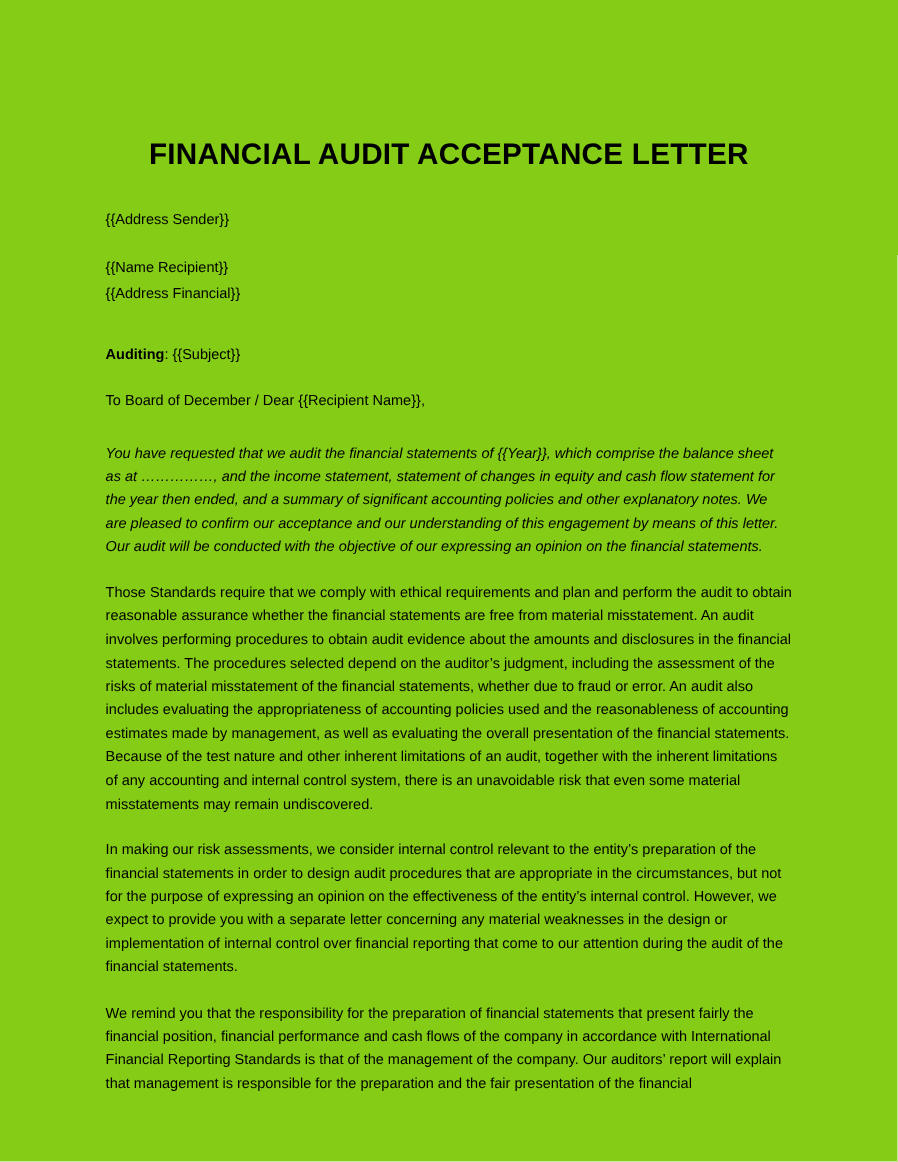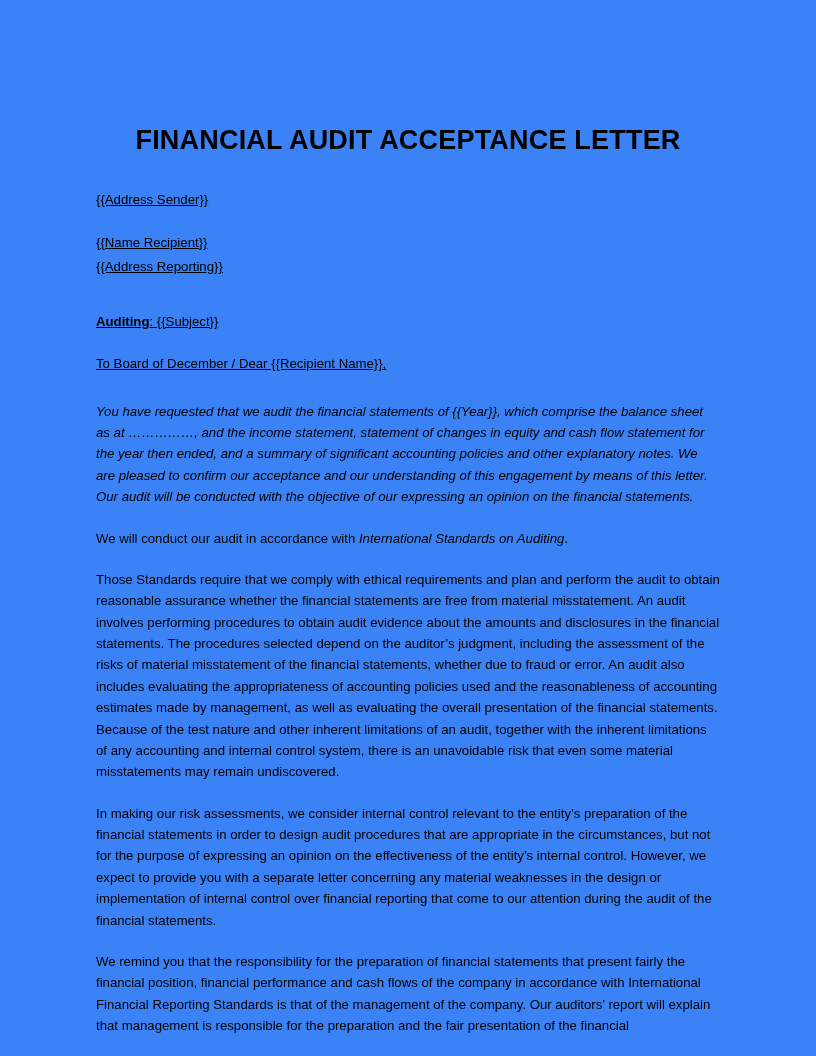--- a/index.html
+++ b/index.html
@@ -11,38 +11,37 @@
     width: 816px;
     height: 1056px;
     font-family: "Liberation Sans", sans-serif;
     color: #000000;
     overflow: hidden;
   }
   .page {
     position: relative;
     width: 816px;
     height: 1056px;
-    background: #3b82f6;
+    background: #84cc16;
     box-sizing: border-box;
     padding: 96px 96px 0 96px;
   }
   .doc-title {
     font-size: 27px;
     font-weight: bold;
     text-align: center;
     letter-spacing: 0.2px;
     margin: 28px 0 0 0;
     line-height: 1.2;
   }
   .block {
     font-size: 13.2px;
     line-height: 1.55;
     margin-top: 22px;
     text-align: left;
-    text-decoration: underline;
   }
   .block.tight {
     margin-top: 4px;
   }
   .block.gap-xl {
     margin-top: 34px;
   }
   .para {
     font-size: 13.2px;
     line-height: 1.62;
@@ -64,33 +63,30 @@
 <body>
 
 <div class="page">
 
   <h1 class="doc-title">FINANCIAL AUDIT ACCEPTANCE LETTER</h1>
 
   <div class="block gap-xl">{{Address Sender}}</div>
 
 
   <div class="block">{{Name Recipient}}</div>
-  <div class="block tight">{{Address Reporting}}</div>
+  <div class="block tight">{{Address Financial}}</div>
 
   <div class="block gap-xl">
     <span class="bold">Auditing</span><span>: </span><span>{{Subject}}</span>
   </div>
 
   <div class="block">To Board of December / Dear {{Recipient Name}},</div>
 
   <p class="para first">You have requested that we audit the financial statements of {{Year}}, which comprise the balance sheet as at ……………, and the income statement, statement of changes in equity and cash flow statement for the year then ended, and a summary of significant accounting policies and other explanatory notes. We are pleased to confirm our acceptance and our understanding of this engagement by means of this letter. Our audit will be conducted with the objective of our expressing an opinion on the financial statements.</p>
 
-  <p class="para">
-    <span>We will conduct our audit in accordance with </span><span class="ital">International Standards on Auditing</span><span>.</span>
-  </p>
 
   <p class="para">Those Standards require that we comply with ethical requirements and plan and perform the audit to obtain reasonable assurance whether the financial statements are free from material misstatement. An audit involves performing procedures to obtain audit evidence about the amounts and disclosures in the financial statements. The procedures selected depend on the auditor’s judgment, including the assessment of the risks of material misstatement of the financial statements, whether due to fraud or error. An audit also includes evaluating the appropriateness of accounting policies used and the reasonableness of accounting estimates made by management, as well as evaluating the overall presentation of the financial statements. Because of the test nature and other inherent limitations of an audit, together with the inherent limitations of any accounting and internal control system, there is an unavoidable risk that even some material misstatements may remain undiscovered.</p>
 
   <p class="para">In making our risk assessments, we consider internal control relevant to the entity’s preparation of the financial statements in order to design audit procedures that are appropriate in the circumstances, but not for the purpose of expressing an opinion on the effectiveness of the entity’s internal control. However, we expect to provide you with a separate letter concerning any material weaknesses in the design or implementation of internal control over financial reporting that come to our attention during the audit of the financial statements.</p>
 
   <p class="para">We remind you that the responsibility for the preparation of financial statements that present fairly the financial position, financial performance and cash flows of the company in accordance with International Financial Reporting Standards is that of the management of the company. Our auditors’ report will explain that management is responsible for the preparation and the fair presentation of the financial</p>
 
 </div>
 
 </body></html>

